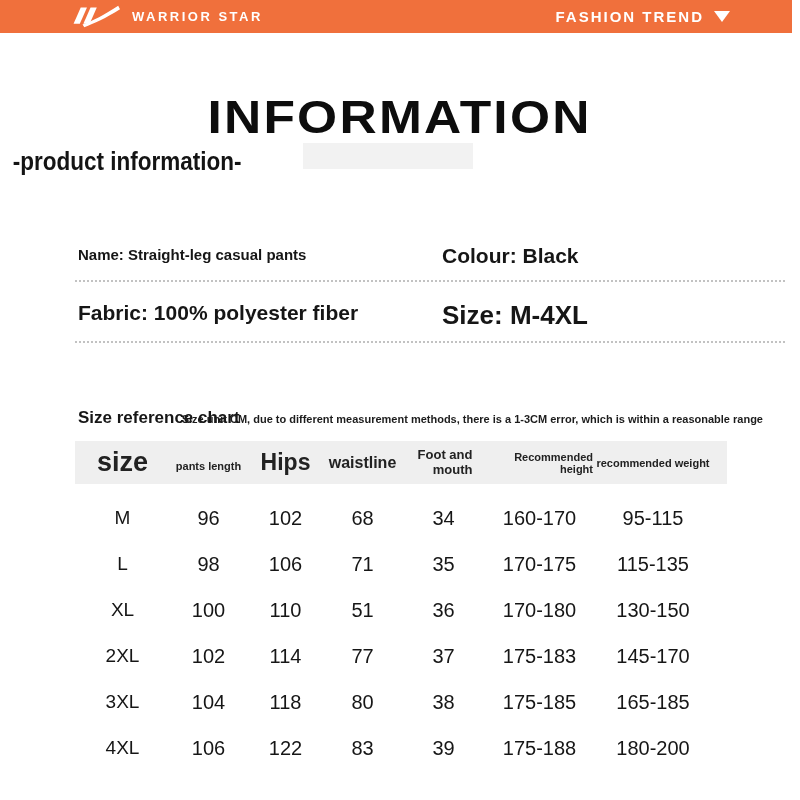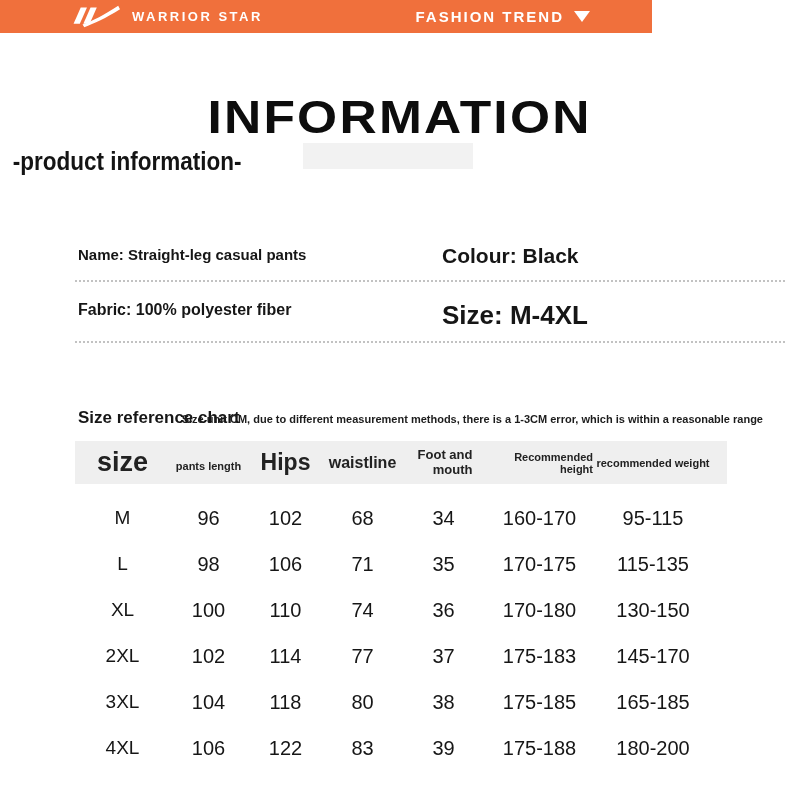--- a/index.html
+++ b/index.html
@@ -1,40 +1,40 @@
 <!DOCTYPE html>
 <html><head>
 <meta charset="utf-8">
 <style>
   html,body{margin:0;padding:0;background:#fff;}
   .page{position:relative;width:800px;height:800px;background:#ffffff;overflow:hidden;
         font-family:"Liberation Sans",sans-serif;color:#1a1a1a;}
 
   
-  .topbar{position:absolute;top:0;left:0;width:652px;height:33px;display:flex;align-items:center;}
+  .topbar{position:absolute;top:0;left:0;width:792px;height:33px;display:flex;align-items:center;}
   .logo{margin-left:70px;flex:0 0 auto;}
   .brand{color:#fff;font-weight:bold;font-size:13px;letter-spacing:2.5px;margin-left:12px;white-space:nowrap;}
   .tr-group{margin-left:auto;margin-right:62px;display:flex;align-items:center;gap:10px;
             color:#fff;font-weight:bold;font-size:15px;letter-spacing:2px;cursor:pointer;white-space:nowrap;}
   .caret{width:0;height:0;border-left:8px solid transparent;border-right:8px solid transparent;border-top:11px solid #ffffff;}
 
   
   .title{position:absolute;top:90px;left:0;width:100%;text-align:center;
          font-size:46px;font-weight:bold;letter-spacing:2px;color:#0d0d0d;white-space:nowrap;}
   .title-inner{display:inline-block;transform:scaleX(1.12);transform-origin:center;}
   .subtitle-bg{position:absolute;top:143px;left:303px;width:170px;height:26px;background:#f2f2f2;}
   .subtitle{position:absolute;top:147px;left:0;width:100%;
             font-size:25px;font-weight:bold;color:#141414;white-space:nowrap;}
   .subtitle-inner{display:inline-block;transform:scaleX(0.9);transform-origin:center;}
 
   
   .pi{position:absolute;font-weight:bold;white-space:nowrap;color:#161616;}
   .name{left:78px;top:246px;font-size:15px;}
   .colour{left:442px;top:244px;font-size:21px;}
-  .fabric{left:78px;top:301px;font-size:16px;}
+  .fabric{left:78px;top:301px;font-size:21px;}
   .sizeval{left:442px;top:300px;font-size:26px;}
   .divider{position:absolute;left:75px;width:710px;height:0;border-top:2px dotted #c2c2c2;}
   .d1{top:280px;}
   .d2{top:341px;}
 
   
   .chart-heading{position:absolute;left:78px;top:408px;font-size:17px;font-weight:bold;color:#161616;white-space:nowrap;text-align:right;}
   .chart-note{position:absolute;right:37px;top:413px;font-size:11px;font-weight:bold;color:#1c1c1c;white-space:nowrap;}
 
   
@@ -117,21 +117,21 @@
         <div class="cell d-cell c2">106</div>
         <div class="cell d-cell c3">71</div>
         <div class="cell d-cell c4">35</div>
         <div class="cell d-cell c5">170-175</div>
         <div class="cell d-cell c6">115-135</div>
       </div>
       <div class="trow tbody">
         <div class="cell d-cell c0">XL</div>
         <div class="cell d-cell c1">100</div>
         <div class="cell d-cell c2">110</div>
-        <div class="cell d-cell c3">74</div>
+        <div class="cell d-cell c3">51</div>
         <div class="cell d-cell c4">36</div>
         <div class="cell d-cell c5">170-180</div>
         <div class="cell d-cell c6">130-150</div>
       </div>
       <div class="trow tbody">
         <div class="cell d-cell c0">2XL</div>
         <div class="cell d-cell c1">102</div>
         <div class="cell d-cell c2">114</div>
         <div class="cell d-cell c3">77</div>
         <div class="cell d-cell c4">37</div>

